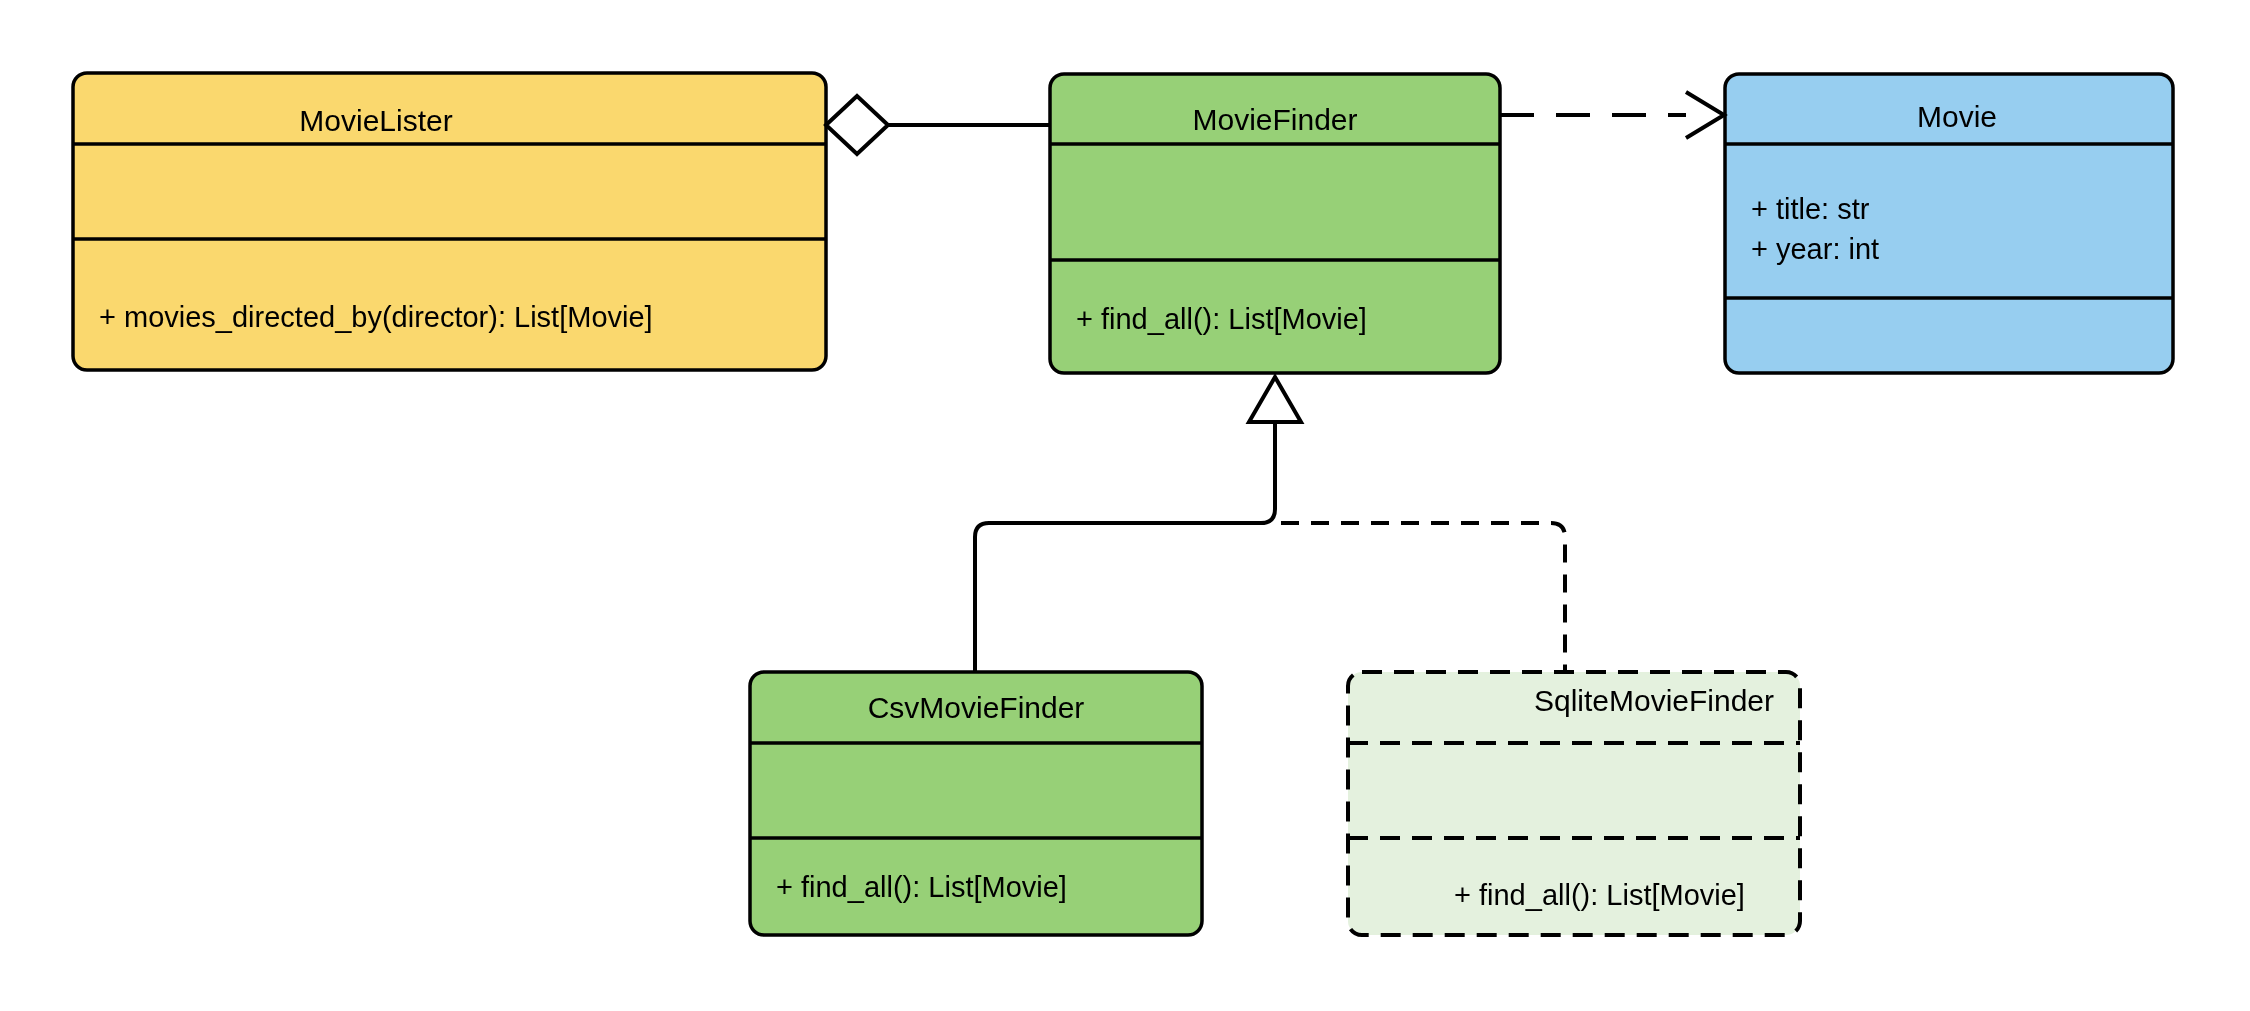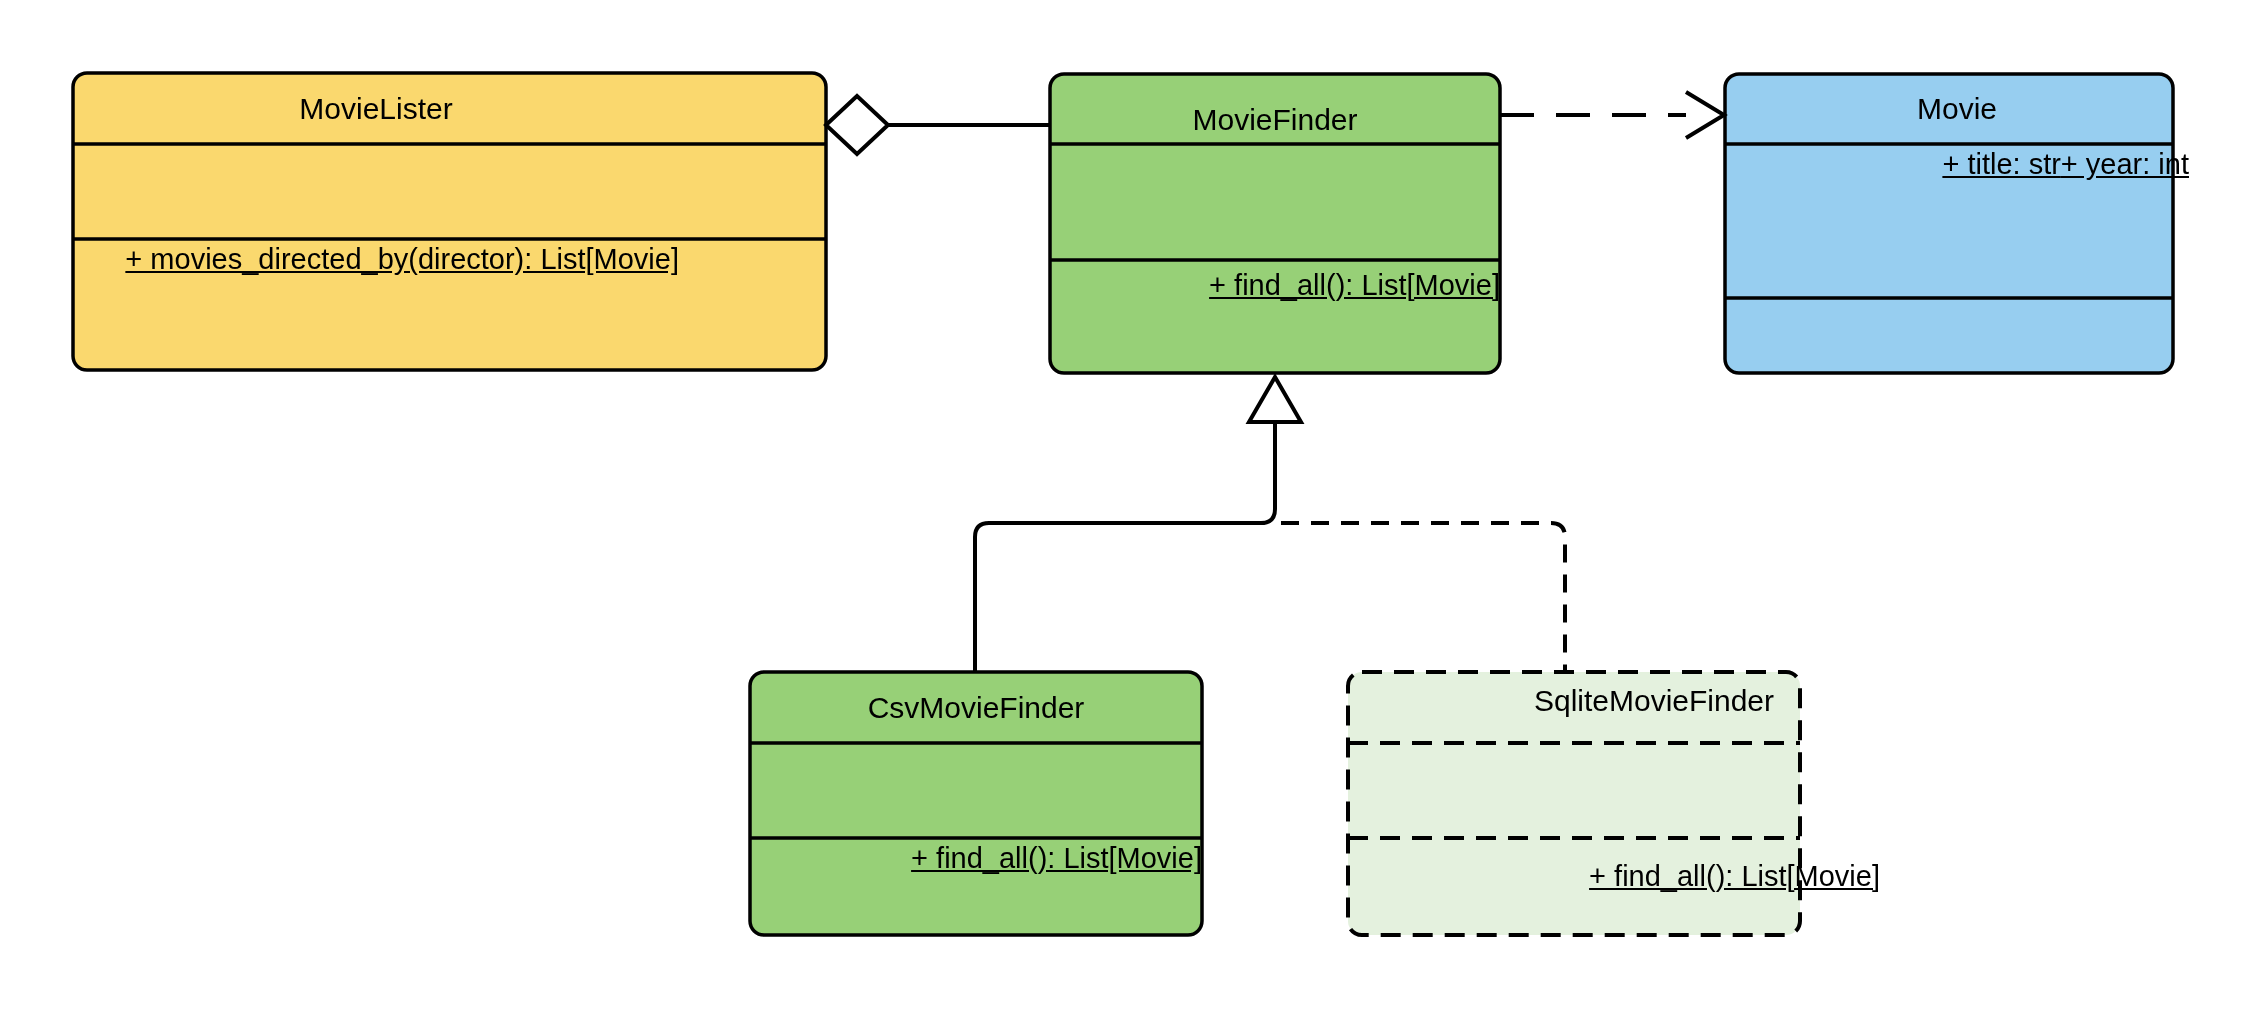--- a/index.html
+++ b/index.html
@@ -30,25 +30,24 @@
   }
   .cls-title {
     display: flex;
     align-items: center;
     justify-content: center;
     font-size: 30px;
     white-space: nowrap;
   }
   .compartment {
     display: flex;
-    flex-direction: row;
-    justify-content: flex-end;
+    flex-direction: column;
+    justify-content: center;
     padding-left: 26px;
     box-sizing: border-box;
-    text-decoration: underline;
   }
   .member {
     font-size: 29px;
     line-height: 40px;
     white-space: nowrap;
   }
 </style>
 </head>
 <body>
 
@@ -104,37 +103,37 @@
       <path d="M 1275 422 L 1275 509 Q 1275 523 1261 523 L 989 523 Q 975 523 975 537 L 975 671" fill="none" stroke="#000000" stroke-width="4"></path>
       <polygon points="1275,377 1249,422 1301,422" fill="#FFFFFF" stroke="#000000" stroke-width="4"></polygon>
     </g>
 
     
     <g>
       <path d="M 1281 523 L 1551 523 Q 1565 523 1565 537 L 1565 671" fill="none" stroke="#000000" stroke-width="4" stroke-dasharray="18 12"></path>
     </g>
   </svg>
 
-  <div class="cls" style="left:73px; top:73px; width:606px; height:297px;">
+  <div class="cls" style="left:73px; top:85px; width:606px; height:297px;">
     <div class="cls-title" style="height:71px;">MovieLister</div>
     <div class="compartment" style="height:95px;"></div>
     <div class="compartment" style="height:131px;">
       <div class="member">+ movies_directed_by(director): List[Movie]</div>
     </div>
   </div>
 
   <div class="cls" style="left:1050px; top:74px; width:450px; height:299px;">
     <div class="cls-title" style="height:70px;margin-top:12px;">MovieFinder</div>
     <div class="compartment" style="height:116px;"></div>
     <div class="compartment" style="height:113px;">
       <div class="member">+ find_all(): List[Movie]</div>
     </div>
   </div>
 
-  <div class="cls" style="left:1725px; top:74px; width:464px; height:299px;">
+  <div class="cls" style="left:1725px; top:82px; width:464px; height:299px;">
     <div class="cls-title" style="height:70px;">Movie</div>
     <div class="compartment" style="height:154px;">
       <div class="member">+ title: str</div>
       <div class="member">+ year: int</div>
     </div>
     <div class="compartment" style="height:75px;"></div>
   </div>
 
   <div class="cls" style="left:750px; top:672px; width:452px; height:263px;">
     <div class="cls-title" style="height:71px;">CsvMovieFinder</div>

